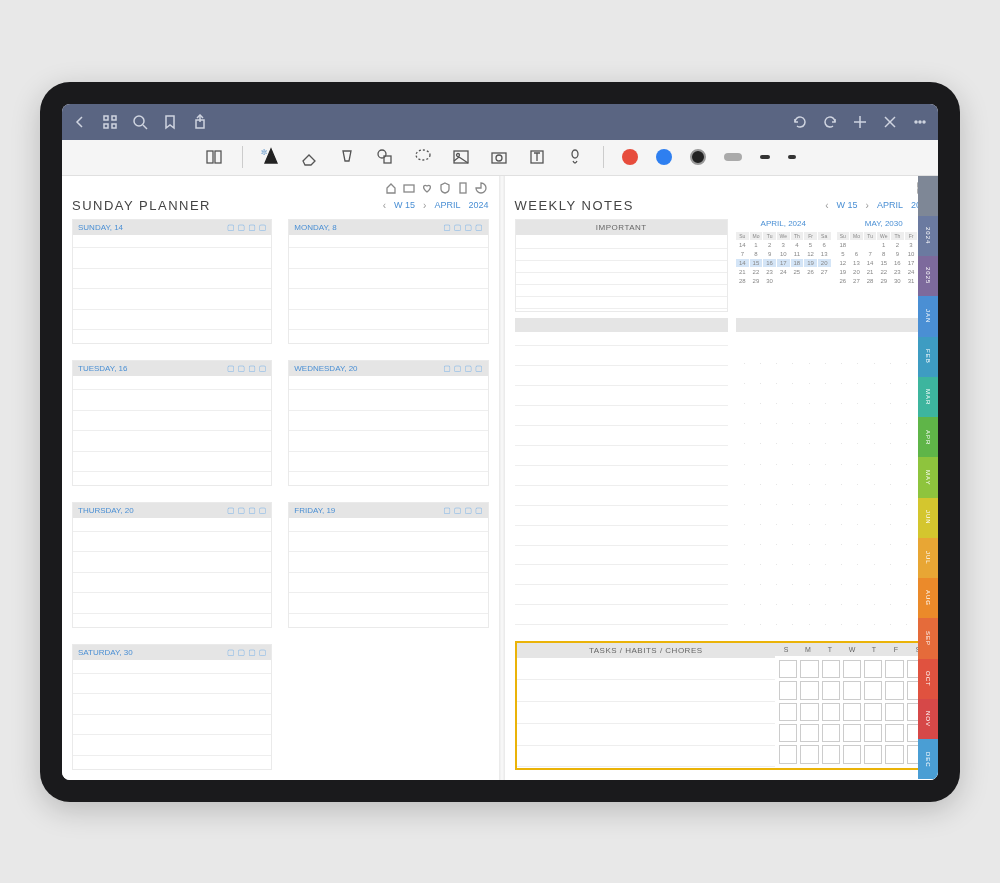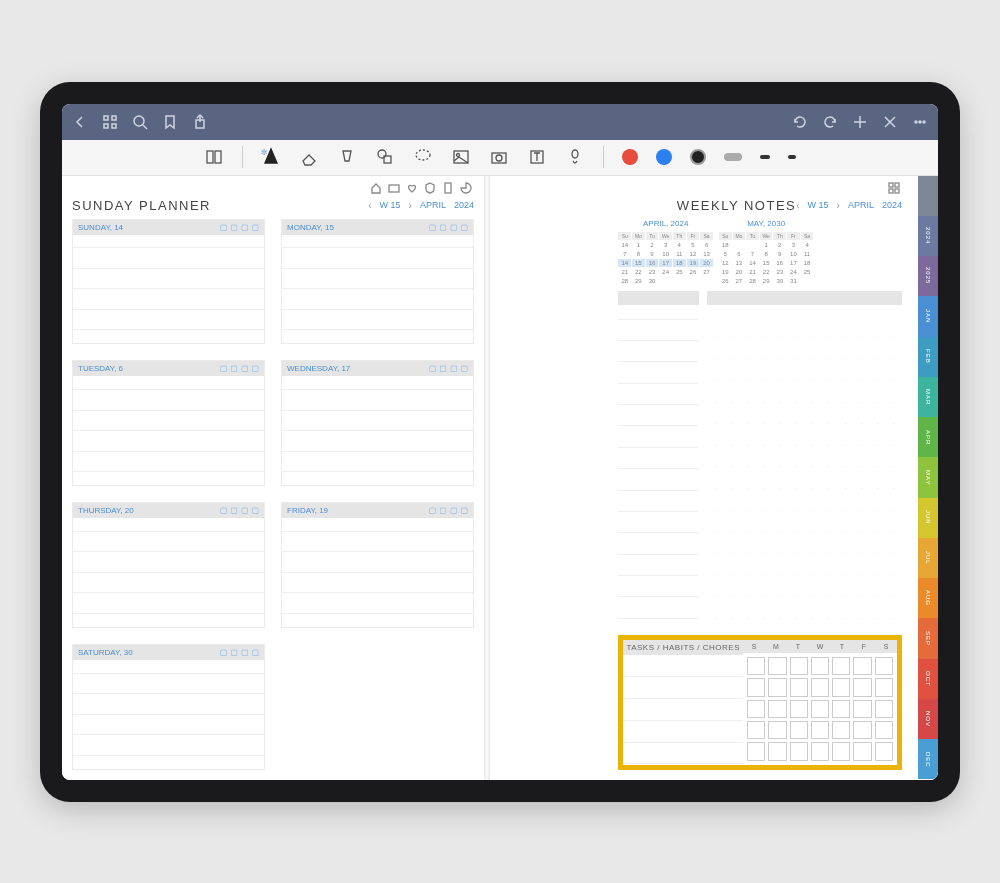--- a/index.html
+++ b/index.html
@@ -221,21 +221,21 @@
 .dots-area > div {
   width: 1px;
   height: 1px;
   background: #ddd;
   border-radius: 50%;
   margin: auto;
 }
 
 .tasks-section {
   display: flex;
-  border: 5px solid #eab308;
+  border: 2px solid #eab308;
 }
 .tasks-label-area {
   flex: 1;
   display: flex;
   flex-direction: column;
 }
 .tasks-lines {
   flex: 1;
   display: flex;
   flex-direction: column;
@@ -481,57 +481,57 @@
               <div class="day-lines">
                 <div class="day-line"></div>
                 <div class="day-line"></div>
                 <div class="day-line"></div>
                 <div class="day-line"></div>
                 <div class="day-line"></div>
               </div>
             </div>
             <div class="day-cell">
               <div class="day-header">
-                <span>MONDAY, 15</span>
+                <span>MONDAY, 8</span>
                 <div class="tiny-icons">
                   <span>▢</span>
                   <span>▢</span>
                   <span>▢</span>
                   <span>▢</span>
                 </div>
               </div>
               <div class="day-lines">
                 <div class="day-line"></div>
                 <div class="day-line"></div>
                 <div class="day-line"></div>
                 <div class="day-line"></div>
                 <div class="day-line"></div>
               </div>
             </div>
             <div class="day-cell">
               <div class="day-header">
-                <span>TUESDAY, 6</span>
+                <span>TUESDAY, 16</span>
                 <div class="tiny-icons">
                   <span>▢</span>
                   <span>▢</span>
                   <span>▢</span>
                   <span>▢</span>
                 </div>
               </div>
               <div class="day-lines">
                 <div class="day-line"></div>
                 <div class="day-line"></div>
                 <div class="day-line"></div>
                 <div class="day-line"></div>
                 <div class="day-line"></div>
               </div>
             </div>
             <div class="day-cell">
               <div class="day-header">
-                <span>WEDNESDAY, 17</span>
+                <span>WEDNESDAY, 20</span>
                 <div class="tiny-icons">
                   <span>▢</span>
                   <span>▢</span>
                   <span>▢</span>
                   <span>▢</span>
                 </div>
               </div>
               <div class="day-lines">
                 <div class="day-line"></div>
                 <div class="day-line"></div>
@@ -592,21 +592,21 @@
                 <div class="day-line"></div>
                 <div class="day-line"></div>
                 <div class="day-line"></div>
               </div>
             </div>
           </div>
       </div>
 
       <div class="page-divider"></div>
 
-      <div class="page" style="padding-right:36px;align-items:flex-end;">
+      <div class="page" style="padding-right:7px;">
         <div class="top-icons">
           <svg class="mini-icon" viewBox="0 0 12 12">
               <rect x="1" y="1" width="4" height="4"></rect>
               <rect x="7" y="1" width="4" height="4"></rect>
               <rect x="1" y="7" width="4" height="4"></rect>
               <rect x="7" y="7" width="4" height="4"></rect>
             </svg>
         </div>
         <div class="page-header">
           <div class="page-title">WEEKLY NOTES</div>
@@ -614,20 +614,31 @@
             <span class="chev">‹</span>
             <span>W 15</span>
             <span class="chev">›</span>
             <span>APRIL</span>
             <span>2024</span>
           </div>
         </div>
 
         <div class="right-content">
           <div class="right-top">
+            <div class="important-box">
+              <div class="box-header">IMPORTANT</div>
+              <div class="box-lines">
+                <div class="box-line"></div>
+                  <div class="box-line"></div>
+                  <div class="box-line"></div>
+                <div class="box-line"></div>
+                  <div class="box-line"></div>
+                  <div class="box-line"></div>
+              </div>
+            </div>
             <div class="calendars" id="calendars">
                 <div class="mini-cal">
                   <div class="mini-cal-title">APRIL, 2024</div>
                   <div class="mini-cal-grid">
                     <div class="hdr">Su</div>
                     <div class="hdr">Mo</div>
                     <div class="hdr">Tu</div>
                     <div class="hdr">We</div>
                     <div class="hdr">Th</div>
                     <div class="hdr">Fr</div>

